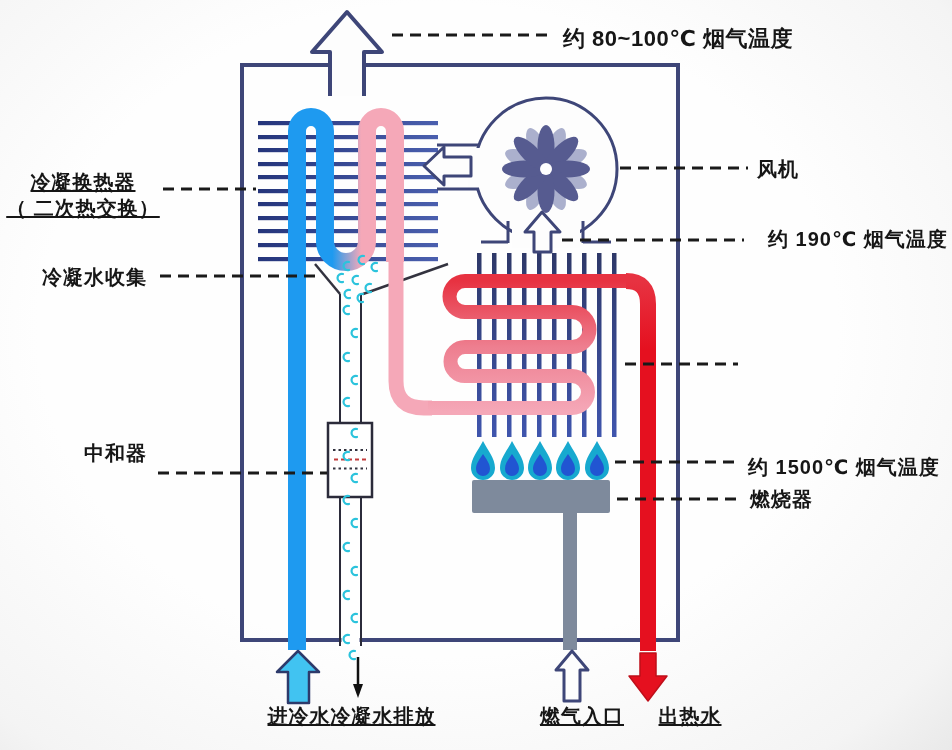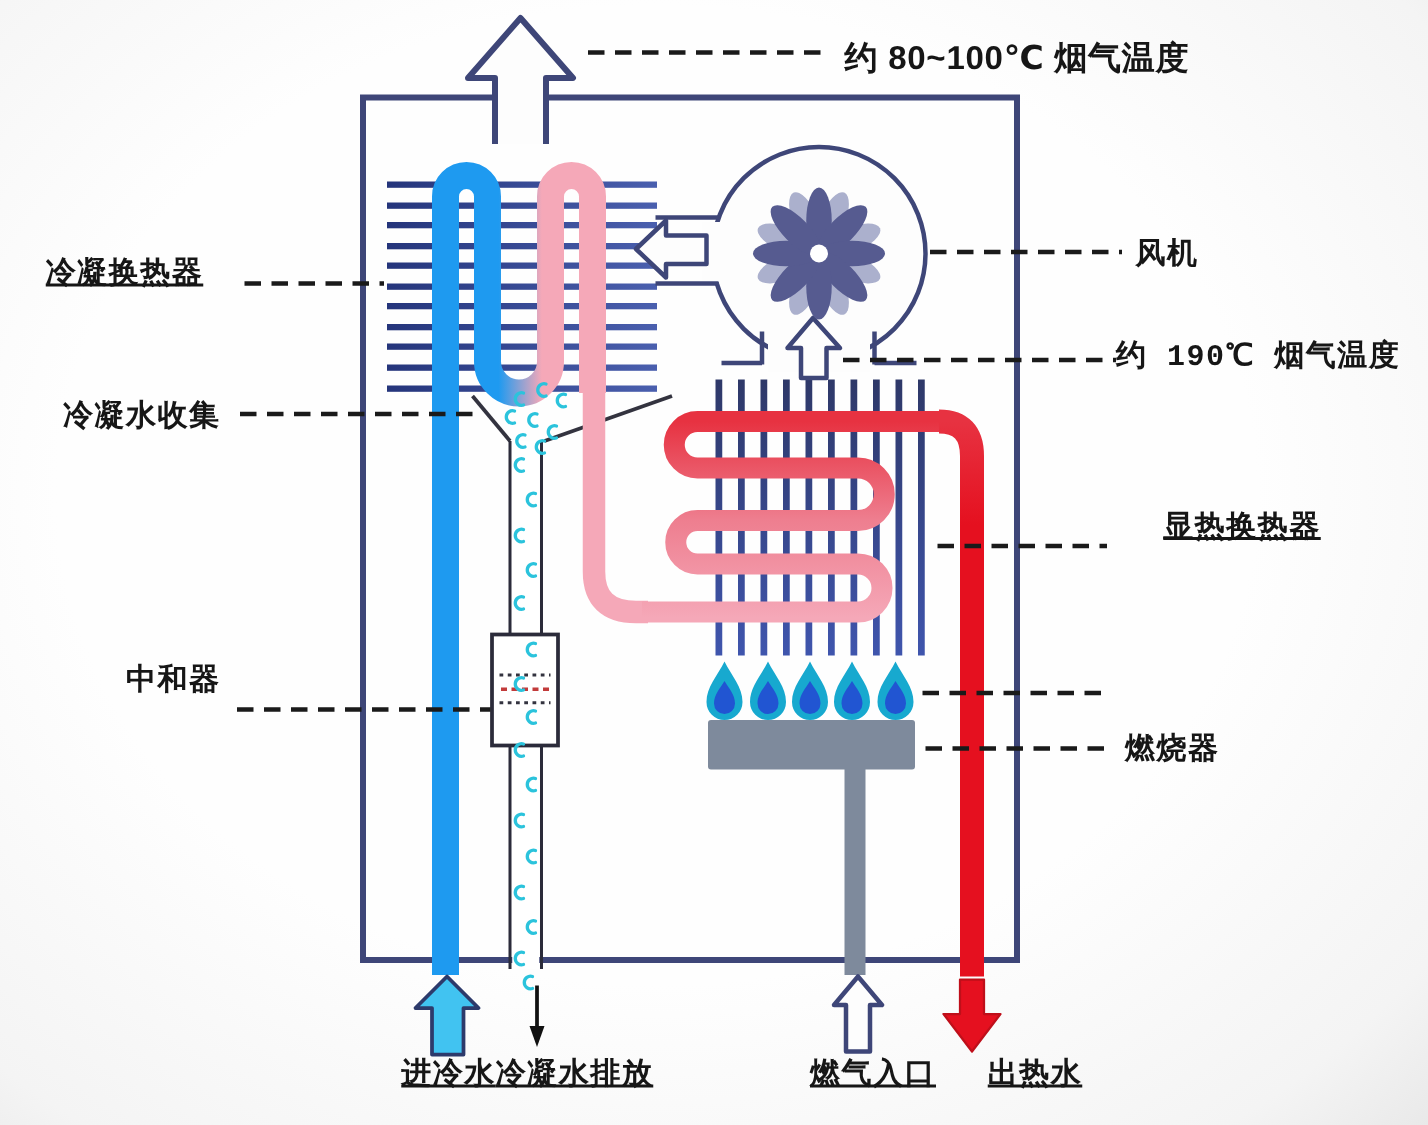--- a/index.html
+++ b/index.html
@@ -210,34 +210,35 @@
     <line x1="625" y1="364" x2="738" y2="364"></line>
     <line x1="615" y1="462" x2="740" y2="462"></line>
     <line x1="617" y1="499" x2="736" y2="499"></line>
   </g>
 </svg>
 
 <div class="lbl big" style="left:563px;top:26px;">约 80~100℃ 烟气温度</div>
 
 <div class="lbl center two-line" style="left:0;top:168px;width:166px;">
   <div>冷凝换热器</div>
+  <div>（ 二次热交换）</div>
 </div>
 
 <div class="lbl" style="left:42px;top:265px;">冷凝水收集</div>
 
 <div class="lbl" style="left:84px;top:441px;">中和器</div>
 
 <div class="lbl" style="left:757px;top:157px;text-align:center;">风机</div>
 
-<div class="lbl" style="left:744px;top:227px;font-family:Liberation Mono, monospace;">约 190℃ 烟气温度</div>
+<div class="lbl" style="left:768px;top:227px;">约 190℃ 烟气温度</div>
 
 <div class="lbl center two-line" style="left:738px;top:337px;width:180px;">
-  <div>显热换热器</div>
 </div>
 
+<div class="lbl" style="left:748px;top:455px;">约 1500℃ 烟气温度</div>
 
 <div class="lbl" style="left:750px;top:487px;">燃烧器</div>
 
 <div class="lbl center" style="left:267px;top:704px;width:64px;">进冷水</div>
 
 <div class="lbl center" style="left:330px;top:704px;width:106px;">冷凝水排放</div>
 
 <div class="lbl center" style="left:540px;top:704px;width:76px;">燃气入口</div>
 
 <div class="lbl center" style="left:622px;top:704px;width:64px;margin-left:36px;">出热水</div>

